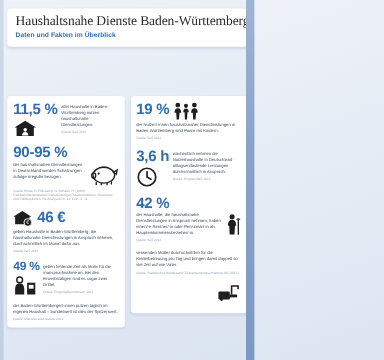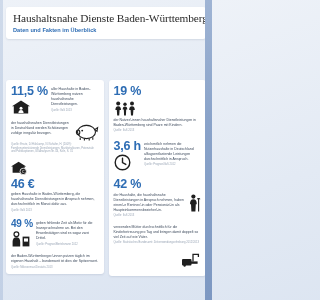--- a/index.html
+++ b/index.html
@@ -58,23 +58,22 @@
   }
 
   
   .stat { margin-bottom: 7px; }
   .stat:last-child { margin-bottom: 0; }
 
   .stat-head {
     display: flex;
     align-items: flex-start;
     gap: 3px;
-    flex-direction: column;
-  }
-  .stat-head.right { justify-content: flex-end; }
+  }
+  .stat-head.right { }
 
   .num {
     color: #2e6db4;
     font-weight: bold;
     font-size: 12.5px;
     line-height: 1;
     white-space: nowrap;
     letter-spacing: -0.2px;
   }
   .num.sm { font-size: 10px; }
@@ -134,20 +133,21 @@
               </span>
             </div>
             <div class="right">
               <div class="body">aller Haushalte in Baden-Württemberg nutzen haushaltsnahe Dienstleistungen.</div>
               <div class="source">Quelle: IfaS 2013</div>
             </div>
           </div>
         </div>
 
         <div class="stat">
+          <div class="num">90-95 %</div>
           <div class="clearfix">
             <span class="icon float-icon">
               <svg width="24" height="19" viewBox="0 0 24 19">
                 <ellipse cx="11.5" cy="10" rx="9" ry="6.6" fill="none" stroke="#1f1f1f" stroke-width="1.1"></ellipse>
                 <path d="M19.6 7.6 L22.6 5.6 L22.0 9.3 Z" fill="none" stroke="#1f1f1f" stroke-width="1.1"></path>
                 <circle cx="7.2" cy="8.6" r="0.95" fill="#1f1f1f"></circle>
                 <rect x="9.2" y="2.9" width="5" height="1.1" fill="#1f1f1f"></rect>
                 <path d="M5.2 15.6 L5.2 18.1 M9.4 16.5 L9.4 18.4 M14.2 16.4 L14.2 18.4 M17.8 15.2 L17.8 17.7" stroke="#1f1f1f" stroke-width="1.1"></path>
                 <ellipse cx="3.1" cy="10.3" rx="1.7" ry="2.3" fill="none" stroke="#1f1f1f" stroke-width="1.1"></ellipse>
               </svg>

